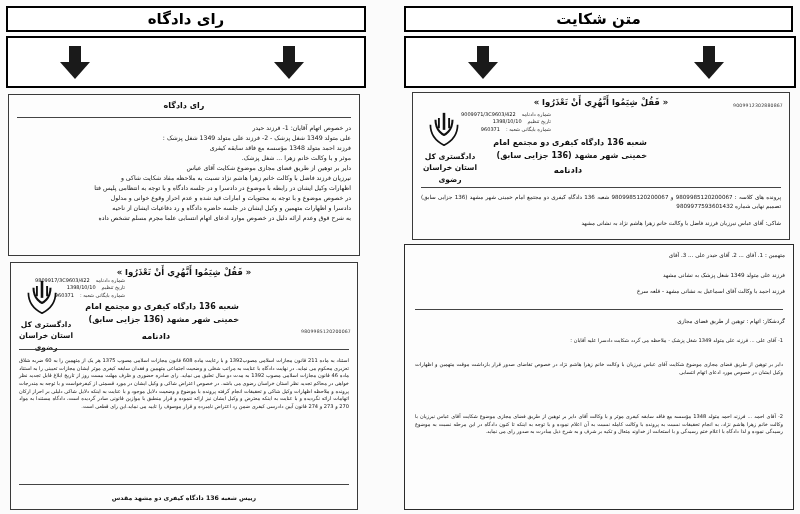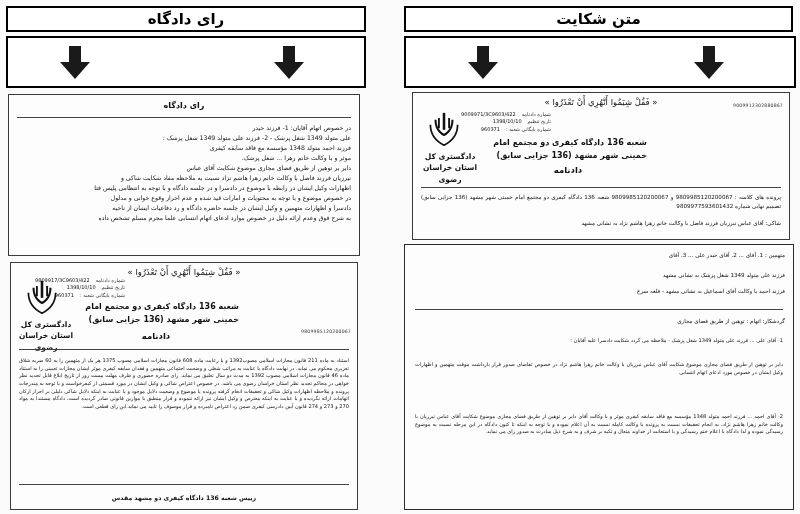--- a/index.html
+++ b/index.html
@@ -114,21 +114,21 @@
     text-align: center;
     font-size: 7.5px;
     font-weight: bold;
     line-height: 1.5;
     color: #111;
   }
   .bismillah {
     position: absolute;
     text-align: center;
     font-size: 8.5px;
-    font-weight: normal;
+    font-weight: bold;
     color: #111;
   }
   .branch-title {
     position: absolute;
     font-size: 8px;
     font-weight: bold;
     line-height: 1.6;
     color: #111;
   }
   .doc-type {

